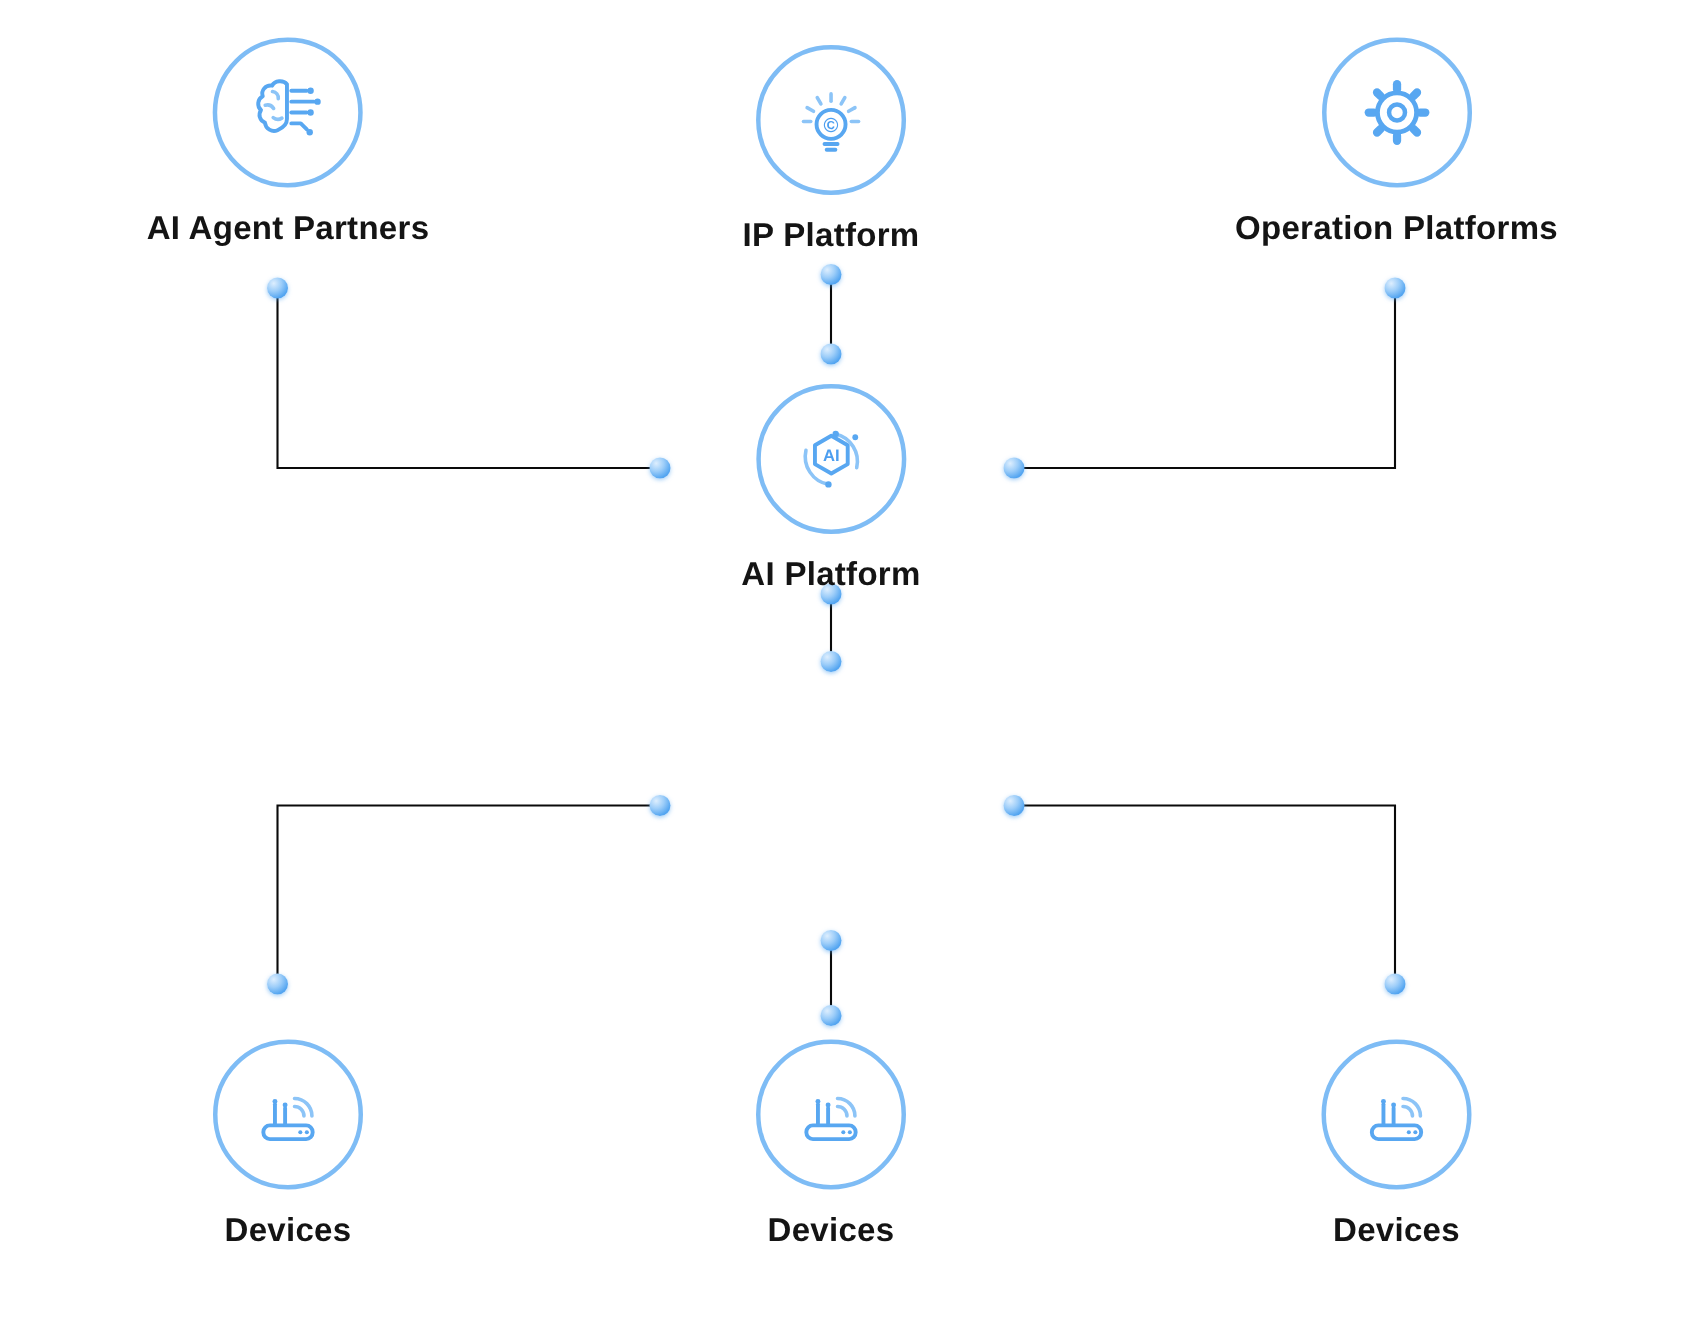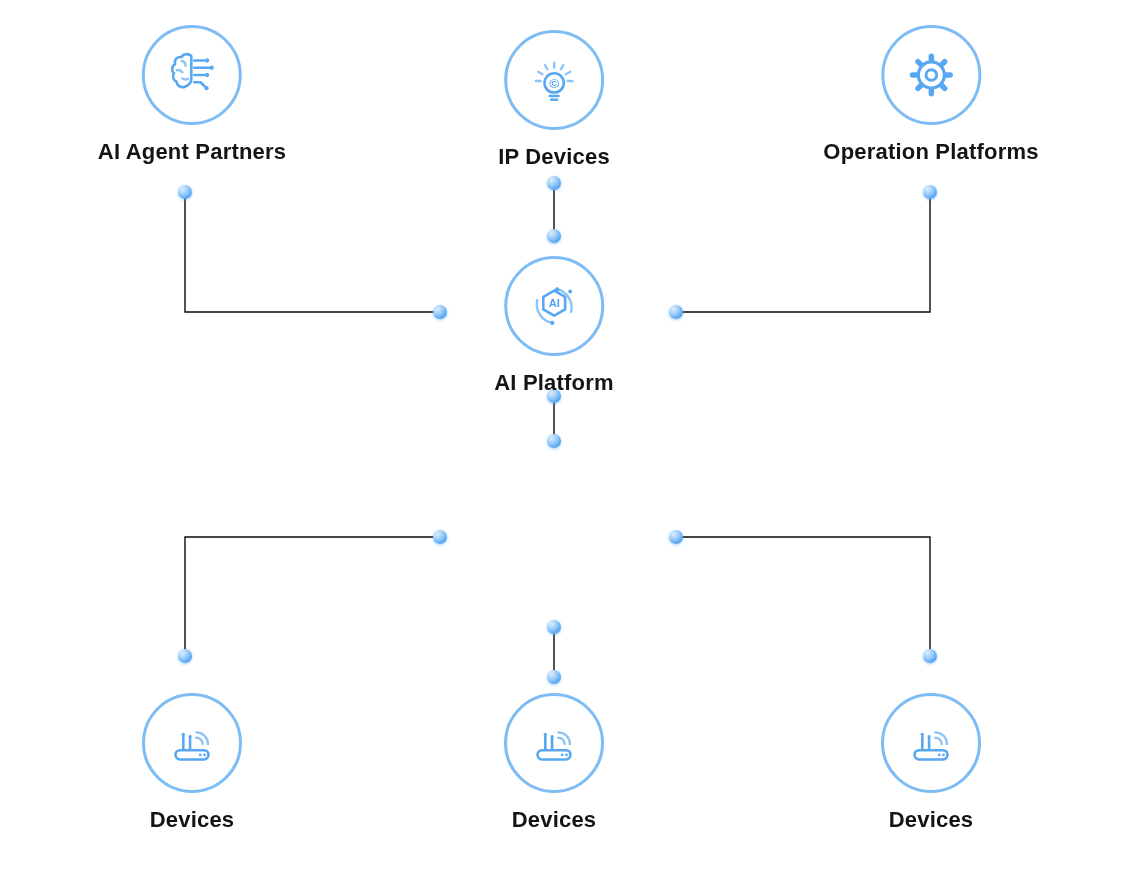--- a/index.html
+++ b/index.html
@@ -97,21 +97,21 @@
         <path class="stroke-light" d="M42.1 24 L46.5 21.5"></path>
         <path class="stroke-light" d="M37 18.9 L39.5 14.5"></path>
         <path class="stroke-light" d="M30 17 V12"></path>
         <path class="stroke-light" d="M23 18.9 L20.5 14.5"></path>
         <path class="stroke-light" d="M17.9 24 L13.5 21.5"></path>
         <path class="stroke-light" d="M16 31 H11"></path>
         <path class="stroke" d="M25.5 46.5 H34.5"></path>
         <path class="stroke" d="M27 50.5 H33"></path>
       </svg>
     </div>
-    <div class="label">IP Devices</div>
+    <div class="label">IP Platform</div>
   </div>
 
   <div class="node" style="left:554px;top:256px">
     <div class="circle">
       <svg class="icon" viewBox="0 0 60 60">
         <polygon class="stroke" points="30,14 41.3,20.5 41.3,33.5 30,40 18.7,33.5 18.7,20.5"></polygon>
         <text x="30" y="31.5" font-size="11.5" text-anchor="middle">AI</text>
         <path class="stroke-light" d="M12.5 24 A19.5 19.5 0 0 0 28 47.5"></path>
         <circle class="fill" cx="28" cy="47.5" r="2.2"></circle>
         <path class="stroke-light" d="M47.5 36 A19.5 19.5 0 0 0 33 12.7"></path>

